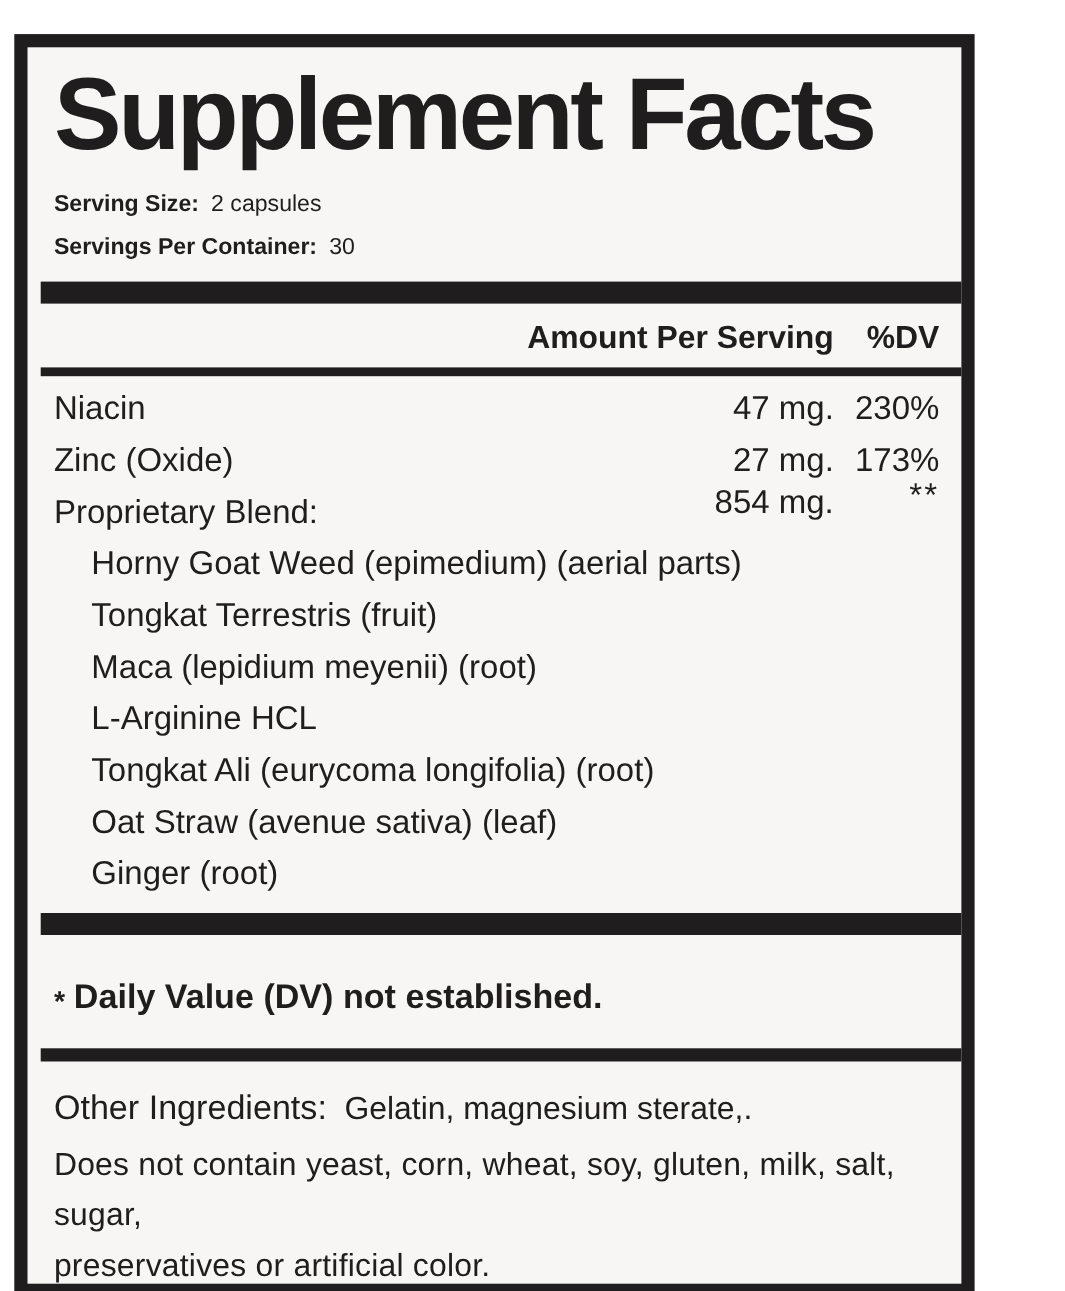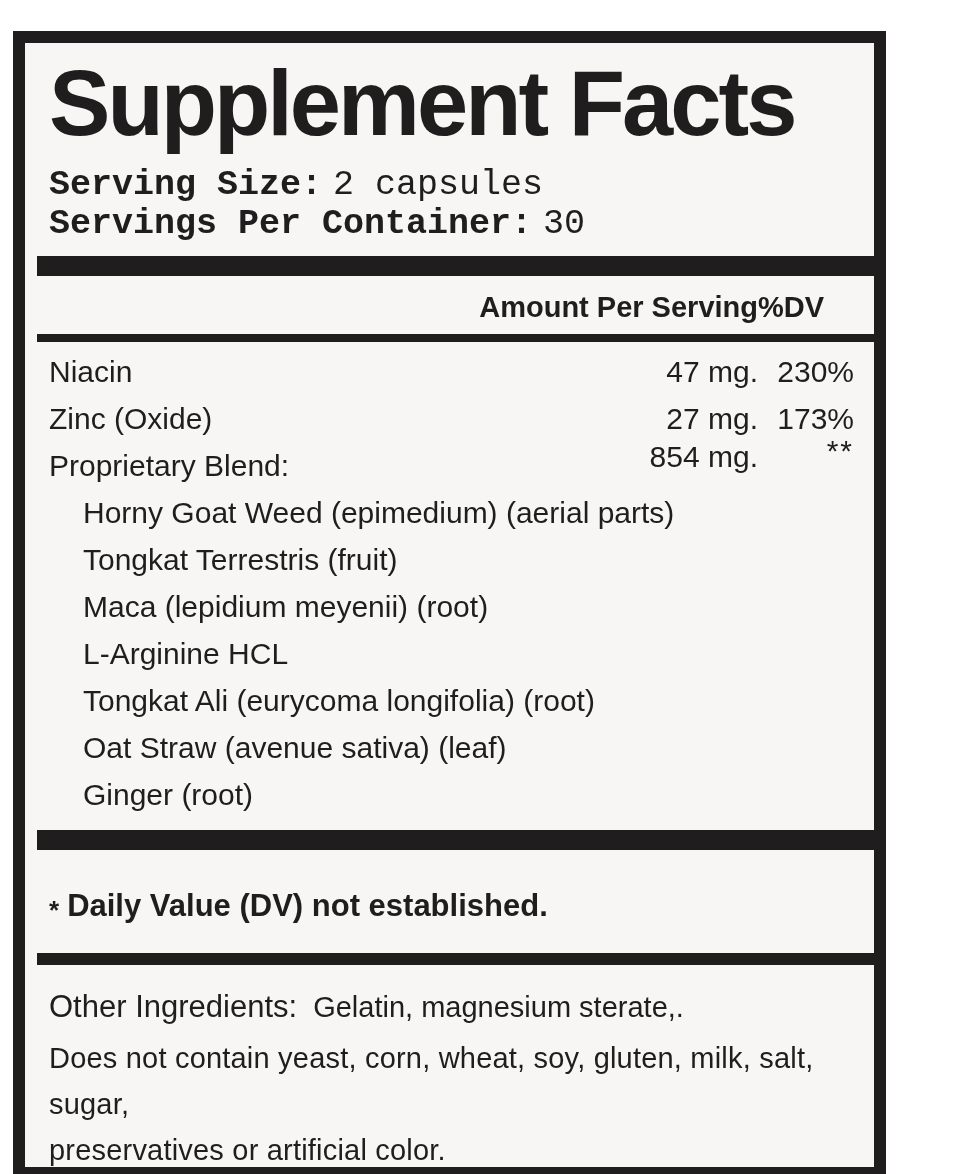--- a/index.html
+++ b/index.html
@@ -27,32 +27,32 @@
     margin-top: 14px;
     font-size: 93px;
     line-height: 93px;
     font-weight: 800;
     letter-spacing: -3px;
     white-space: nowrap;
     transform: scaleX(0.99);
     transform-origin: left center;
   }
   .serving-block { margin-top: 16px; }
-  .serving-line { font-size: 35px; line-height: 39px; font-weight: bold; font-family: Liberation Mono, monospace; }
+  .serving-line { font-size: 21px; line-height: 39px; font-weight: bold; }
   .serving-line .value { font-weight: normal; margin-left: 11px; letter-spacing: 0; }
   .bar { background: var(--ink); margin-left: -12px; margin-right: -20px; }
   .bar-thick { height: 20px; margin-top: 12px; }
   .bar-thin  { height: 8px; }
   .bar-med   { height: 12px; margin-top: 28px; }
   .hdr-row {
     display: flex; justify-content: flex-end; align-items: baseline;
     font-weight: bold; font-size: 29px;
     padding: 14px 0 10px 0; line-height: 34px;
   }
-  .hdr-dv { width: 96px; text-align: left; }
+  .hdr-dv { width: 96px; text-align: right; }
   .rows { margin-top: 6px; margin-bottom: 4px; font-size: 30px; }
   .row { display: flex; align-items: baseline; line-height: 47px; }
   .row .name { flex: 1; white-space: nowrap; }
   .row.indent .name { padding-left: 34px; }
   .row .amount { width: 175px; text-align: right; white-space: nowrap; }
   .row .dv { width: 96px; text-align: right; white-space: nowrap; }
   .row .raised { position: relative; top: -9px; }
   .row .stars { position: relative; top: -15px; letter-spacing: 2px; font-size: 30px; }
   .footnote { margin-top: 38px; font-size: 31px; font-weight: bold; line-height: 36px; }
   .footnote .star { font-size: 26px; position: relative; top: 3px; margin-right: 8px; }

